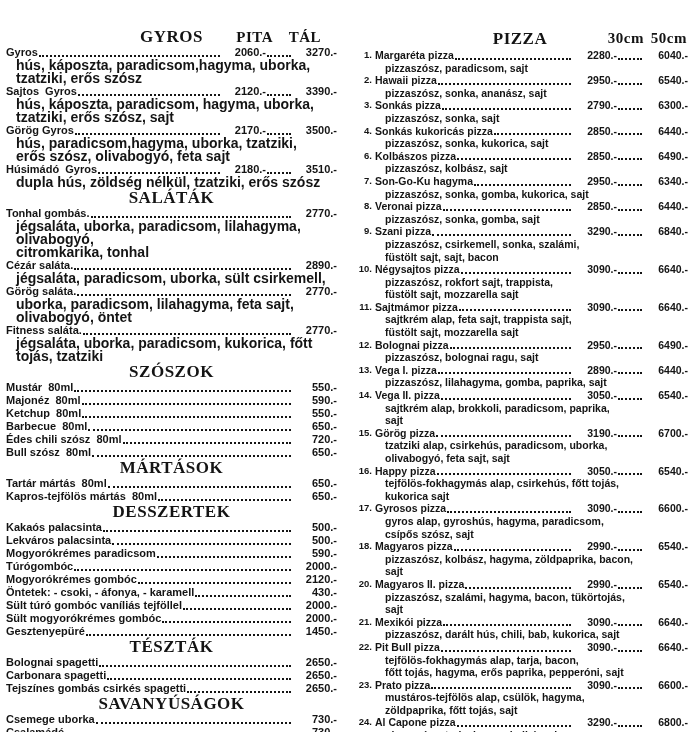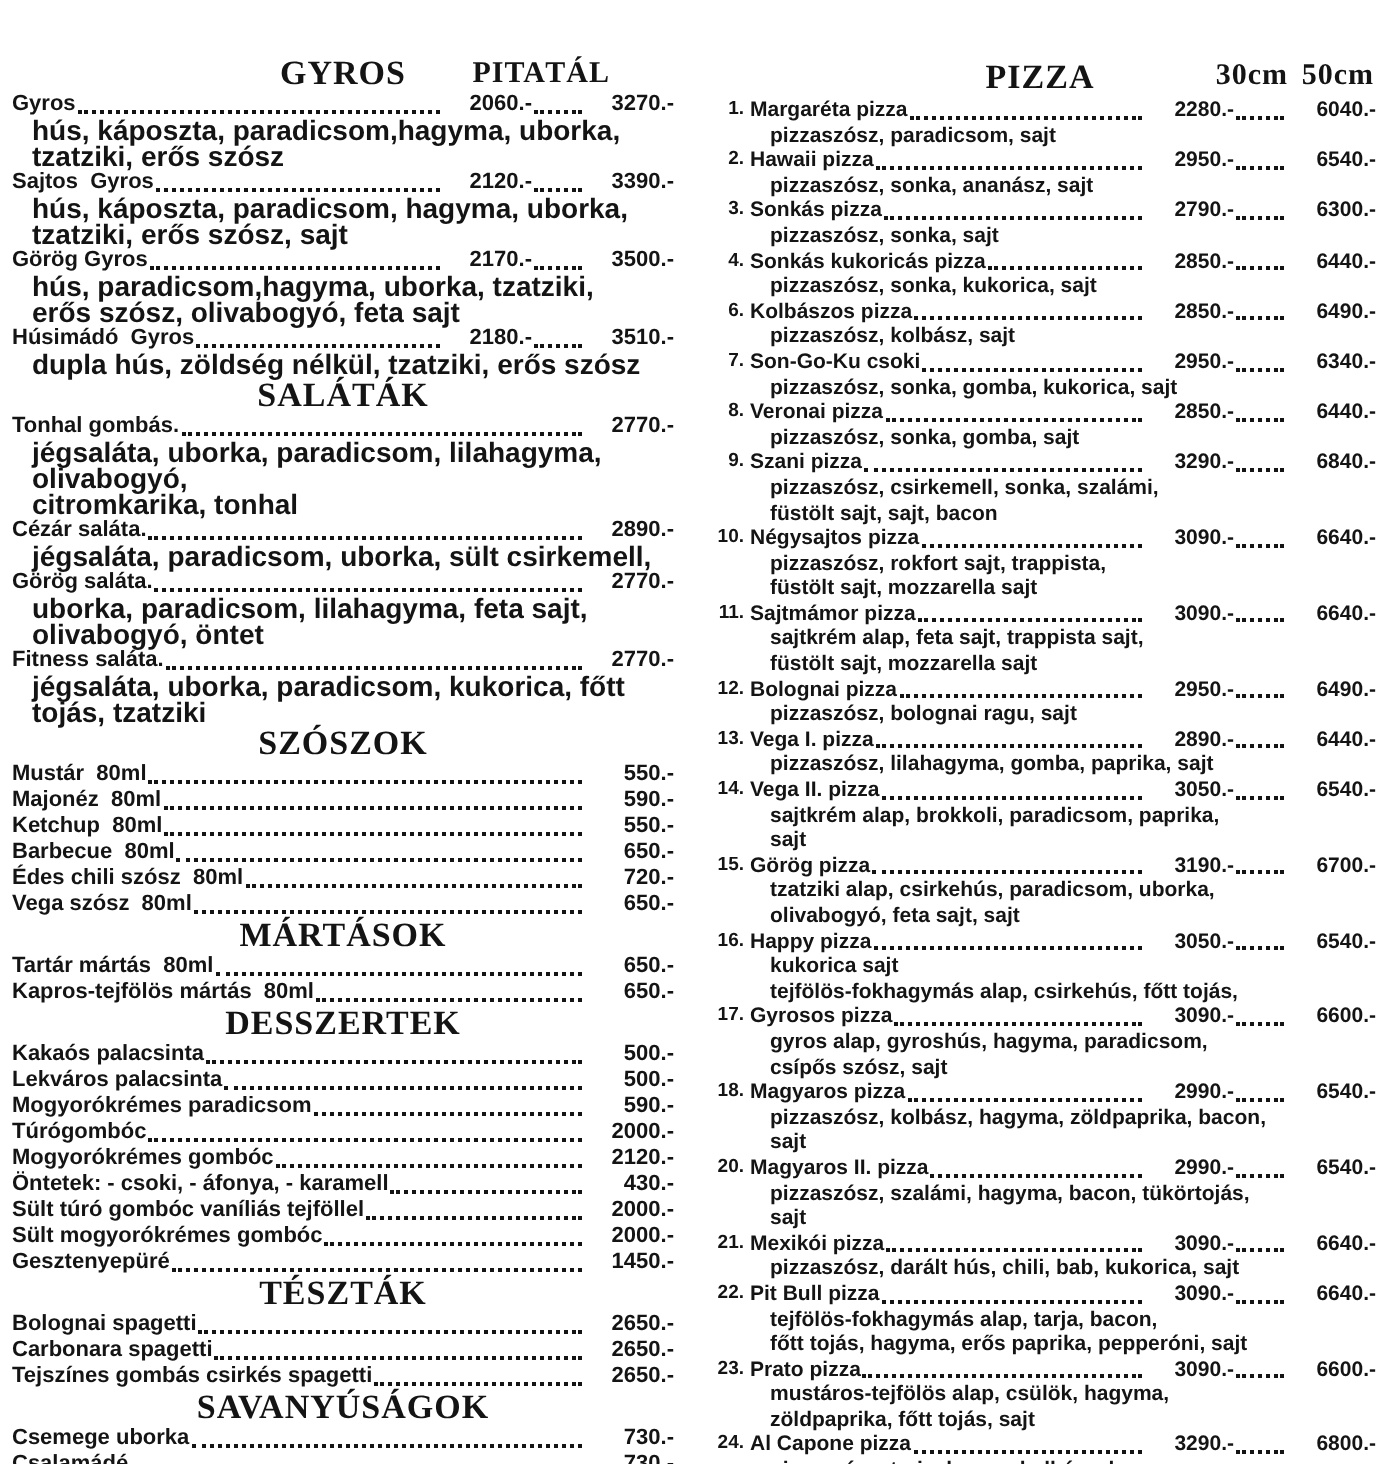--- a/index.html
+++ b/index.html
@@ -16,21 +16,21 @@
     position:relative; text-align:center;
     font-family:"Liberation Serif", serif; font-weight:bold;
     font-size:17px; line-height:18px; letter-spacing:0.5px;
   }
   .col-right .section-head { line-height:21px; }
   .unit {
     position:absolute; top:0; font-family:"Liberation Serif", serif;
     font-weight:bold; font-size:15px;
   }
   .col-left  .unit-0 { right:64px; }
-  .col-left  .unit-1 { right:32px; }
+  .col-left  .unit-1 { right:16px; }
   .col-right .unit-0 { right:44px; }
   .col-right .unit-1 { right:1px;text-align:right;  }
 
   .item-line { display:flex; align-items:flex-end; line-height:13px; font-size:11px; }
   .col-right .item-line { line-height:12.6px; font-size:10.5px; }
   .num  { flex:none; width:20px; text-align:right; margin-right:3px; font-size:9.5px; }
   .name { flex:none; white-space:pre; }
   .dots {
     flex:1 1 auto; min-width:8px; height:0;
     border-bottom:2px dotted #141414; margin:0 1px 2px 1px;
@@ -131,21 +131,21 @@
         <span class="name">Barbecue  80ml</span>
         <span class="dots"></span>
         <span class="price">650.-</span>
       </div>
       <div class="item-line">
         <span class="name">Édes chili szósz  80ml</span>
         <span class="dots"></span>
         <span class="price">720.-</span>
       </div>
       <div class="item-line">
-        <span class="name">Vega szósz  80ml</span>
+        <span class="name">Bull szósz  80ml</span>
         <span class="dots"></span>
         <span class="price">650.-</span>
       </div>
       <div class="section-head"><span class="title">MÁRTÁSOK</span></div>
       <div class="item-line">
         <span class="name">Tartár mártás  80ml</span>
         <span class="dots"></span>
         <span class="price">650.-</span>
       </div>
       <div class="item-line">
@@ -274,21 +274,21 @@
         <span class="num">6.</span>
         <span class="name">Kolbászos pizza</span>
         <span class="dots"></span>
         <span class="price">2850.-</span>
         <span class="gap-dots"></span>
         <span class="price">6490.-</span>
       </div>
       <div class="desc">pizzaszósz, kolbász, sajt</div>
       <div class="item-line">
         <span class="num">7.</span>
-        <span class="name">Son-Go-Ku csoki</span>
+        <span class="name">Son-Go-Ku hagyma</span>
         <span class="dots"></span>
         <span class="price">2950.-</span>
         <span class="gap-dots"></span>
         <span class="price">6340.-</span>
       </div>
       <div class="desc">pizzaszósz, sonka, gomba, kukorica, sajt</div>
       <div class="item-line">
         <span class="num">8.</span>
         <span class="name">Veronai pizza</span>
         <span class="dots"></span>
@@ -366,22 +366,22 @@
       <div class="desc">tzatziki alap, csirkehús, paradicsom, uborka,</div>
       <div class="desc">olivabogyó, feta sajt, sajt</div>
       <div class="item-line">
         <span class="num">16.</span>
         <span class="name">Happy pizza</span>
         <span class="dots"></span>
         <span class="price">3050.-</span>
         <span class="gap-dots"></span>
         <span class="price">6540.-</span>
       </div>
+      <div class="desc">tejfölös-fokhagymás alap, csirkehús, főtt tojás,</div>
       <div class="desc">kukorica sajt</div>
-      <div class="desc">tejfölös-fokhagymás alap, csirkehús, főtt tojás,</div>
       <div class="item-line">
         <span class="num">17.</span>
         <span class="name">Gyrosos pizza</span>
         <span class="dots"></span>
         <span class="price">3090.-</span>
         <span class="gap-dots"></span>
         <span class="price">6600.-</span>
       </div>
       <div class="desc">gyros alap, gyroshús, hagyma, paradicsom,</div>
       <div class="desc">csípős szósz, sajt</div>

